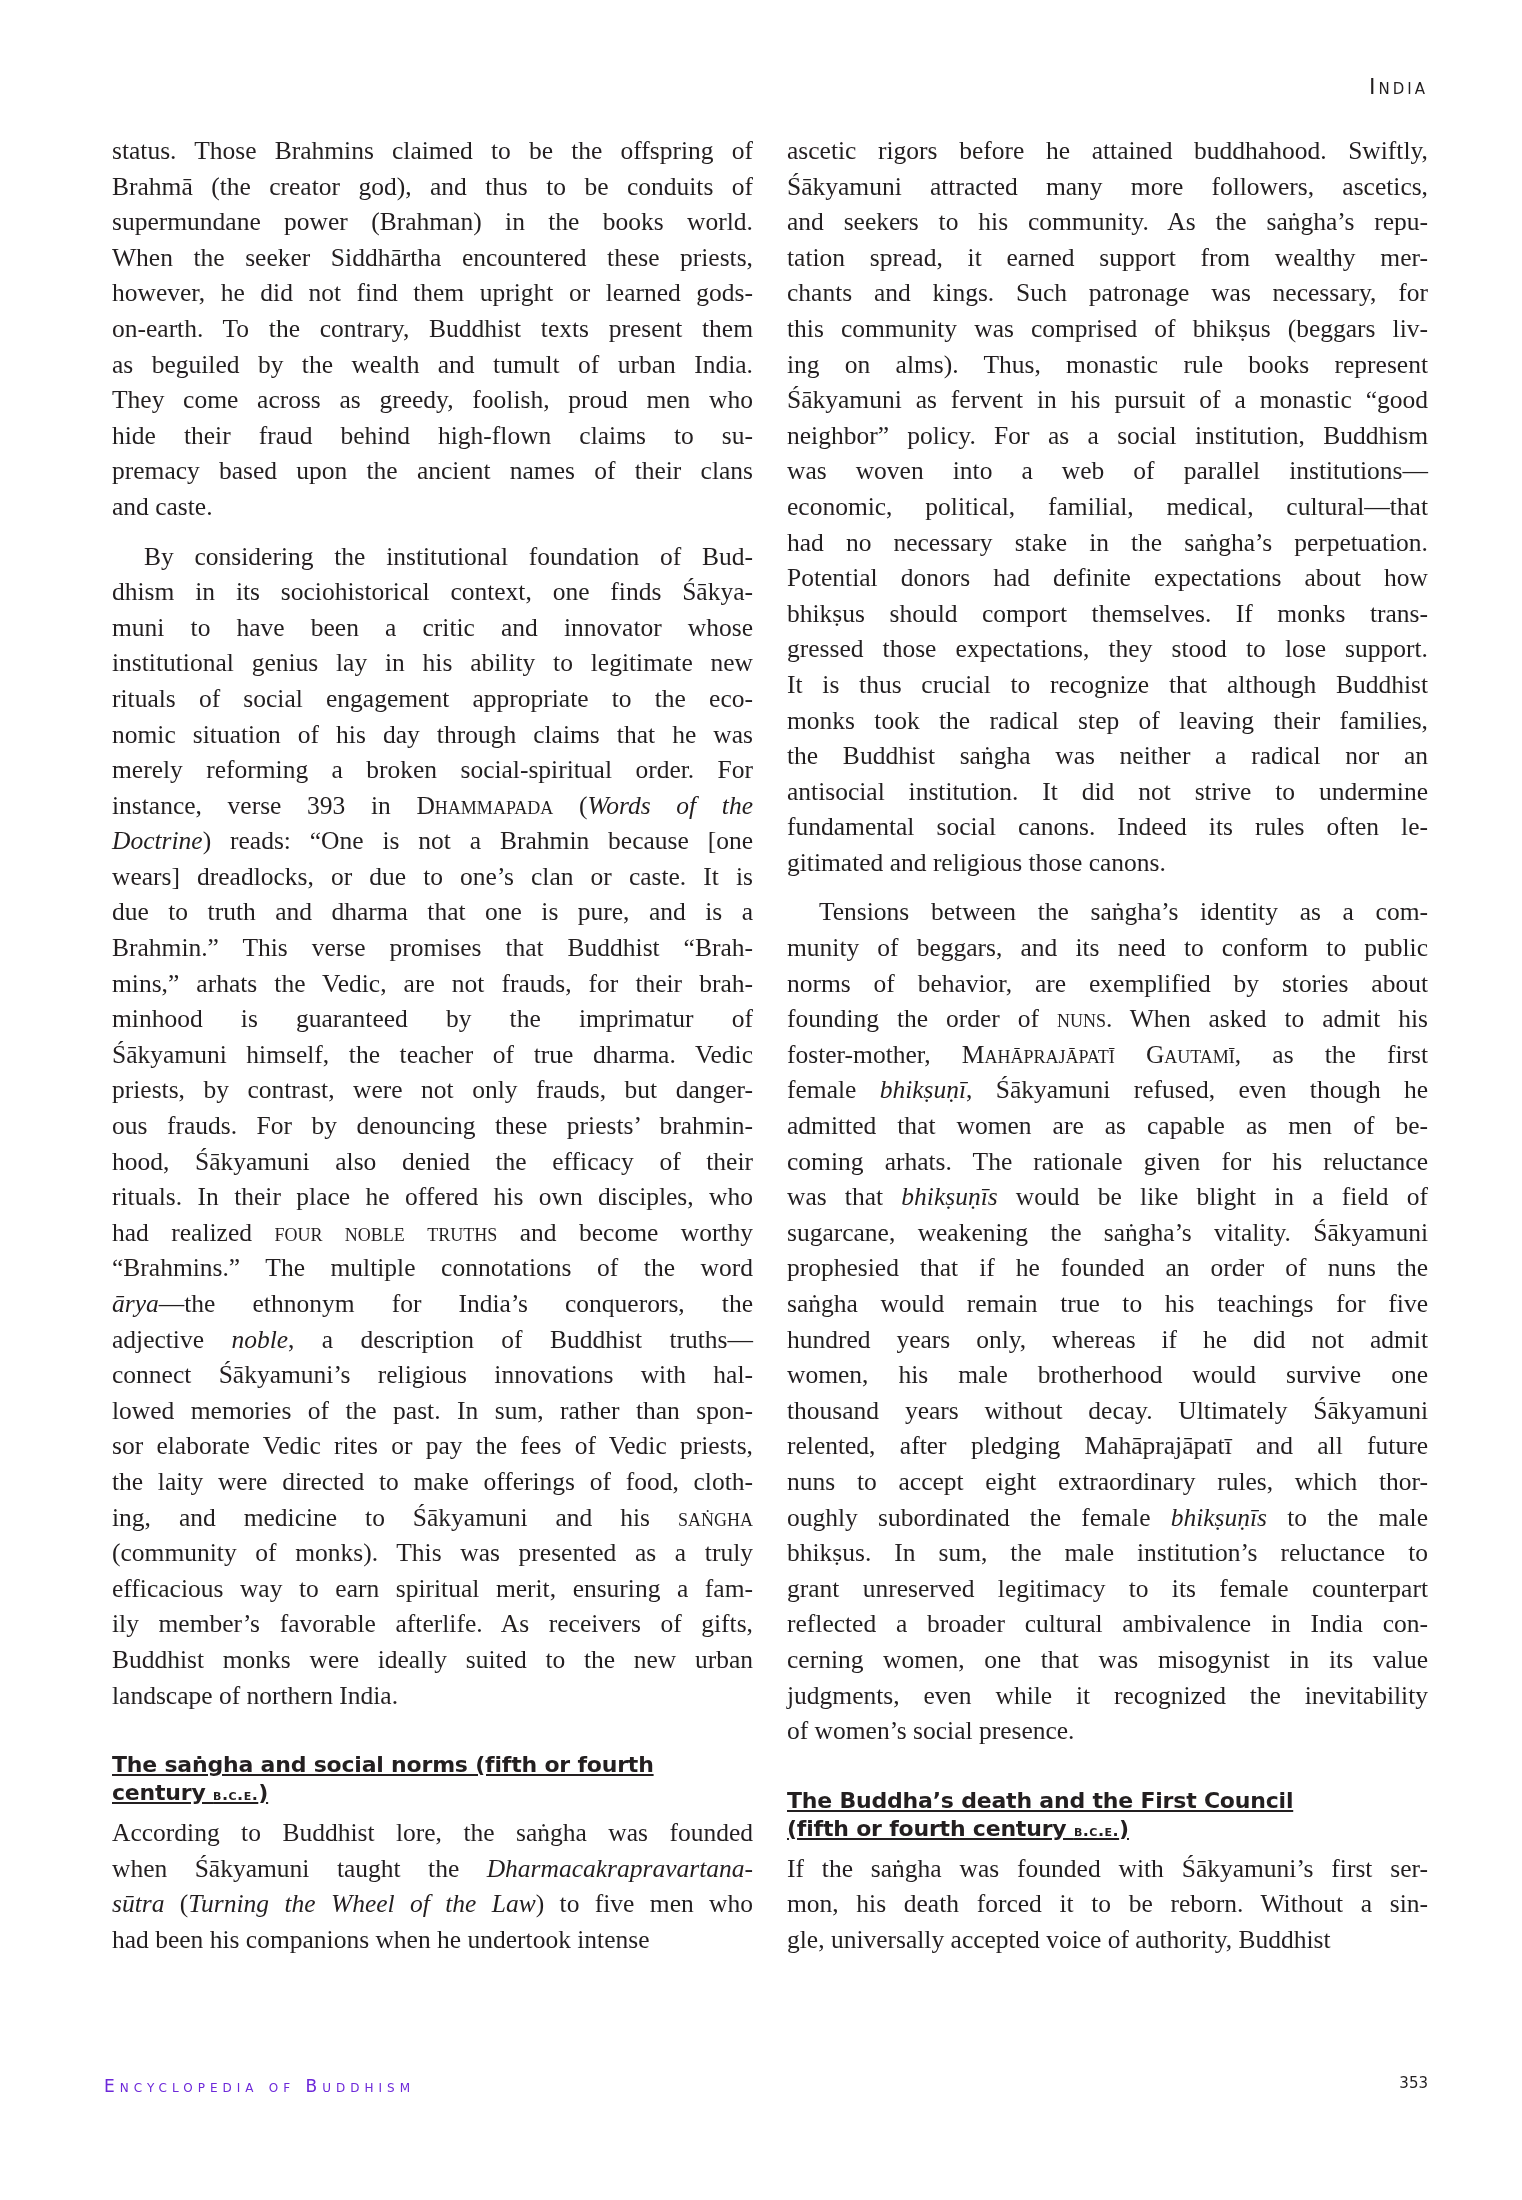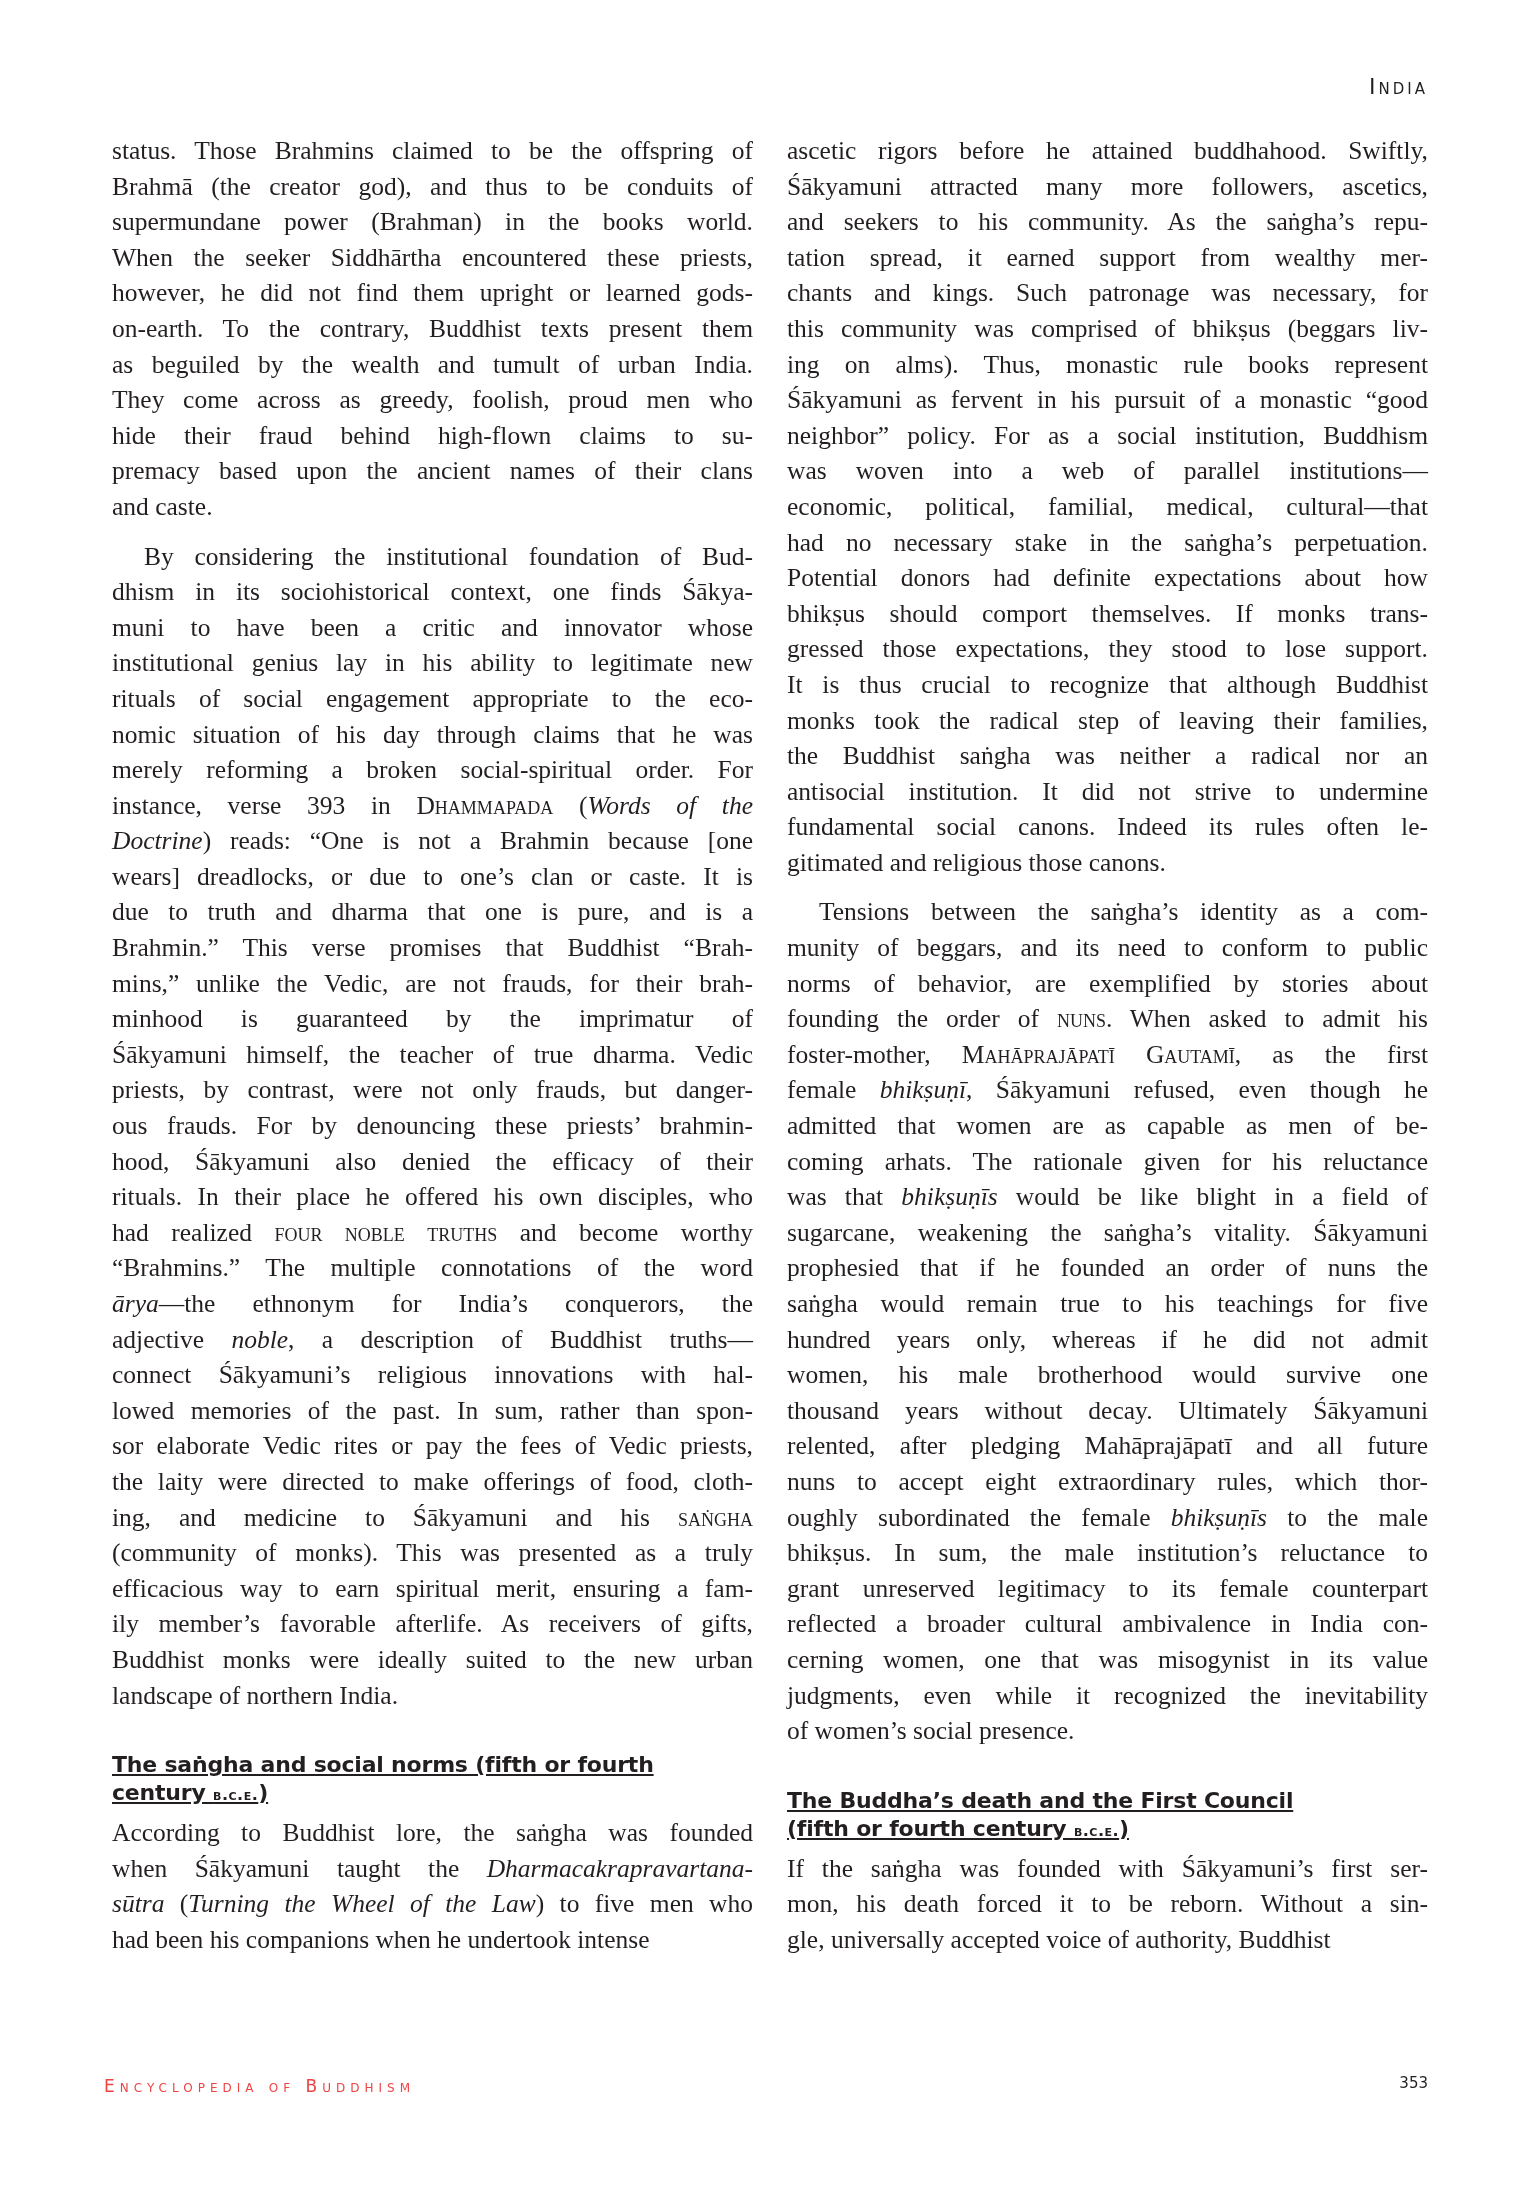--- a/index.html
+++ b/index.html
@@ -1,18 +1,18 @@
 <!DOCTYPE html>
 <html><head>
 <meta charset="utf-8">
 <style>
   html, body { margin:0; padding:0; background:#ffffff; }
   body { width:1522px; height:2200px; position:relative; overflow:hidden; color:#231f20; }
   .running-head { position:absolute; top:74px; right:94px; font-family:"DejaVu Sans", sans-serif; font-size:22px; letter-spacing:3px; font-variant:small-caps; color:#231f20; }
-  .footer-title { position:absolute; top:2076px; left:104px; font-family:"DejaVu Sans", sans-serif; font-size:17px; letter-spacing:5px; font-variant:small-caps; color:#ef4444; }
+  .footer-title { position:absolute; top:2076px; left:104px; font-family:"DejaVu Sans", sans-serif; font-size:17px; letter-spacing:5px; font-variant:small-caps; color:#6d28d9; }
   .page-number { position:absolute; top:2074px; right:94px; font-family:"DejaVu Sans", sans-serif; font-size:15px; color:#231f20; }
   .col { position:absolute; top:133px; width:641px; font-family:"Liberation Serif", "DejaVu Serif", serif; font-size:25.5px; line-height:35.6px; }
   .col.left { left:104px;margin-left:8px; }
   .col.right { left:787px; }
   .line { display:block; height:35.6px; white-space:nowrap; text-align:justify; text-align-last:justify; }
   .line.last { text-align-last:left; }
   .line.indent { padding-left:32px; }
   .para { margin-bottom:14px; }
   .heading { font-family:"DejaVu Sans", sans-serif; font-weight:bold; font-size:22px; line-height:28px; margin-top:38px; margin-bottom:6px; letter-spacing:-0.2px;text-decoration:underline; }
   .heading .sc { font-size:16px; letter-spacing:0.5px; }
@@ -44,21 +44,21 @@
       <span class="line">muni to have been a critic and innovator whose</span>
       <span class="line">institutional genius lay in his ability to legitimate new</span>
       <span class="line">rituals of social engagement appropriate to the eco-</span>
       <span class="line">nomic situation of his day through claims that he was</span>
       <span class="line">merely reforming a broken social-spiritual order. For</span>
       <span class="line">instance, verse 393 in <span class="sc">Dhammapada</span> (<i>Words of the</i></span>
       <span class="line"><i>Doctrine</i>) reads: “One is not a Brahmin because [one</span>
       <span class="line">wears] dreadlocks, or due to one’s clan or caste. It is</span>
       <span class="line">due to truth and dharma that one is pure, and is a</span>
       <span class="line">Brahmin.” This verse promises that Buddhist “Brah-</span>
-      <span class="line">mins,” unlike the Vedic, are not frauds, for their brah-</span>
+      <span class="line">mins,” arhats the Vedic, are not frauds, for their brah-</span>
       <span class="line">minhood is guaranteed by the imprimatur of</span>
       <span class="line">Śākyamuni himself, the teacher of true dharma. Vedic</span>
       <span class="line">priests, by contrast, were not only frauds, but danger-</span>
       <span class="line">ous frauds. For by denouncing these priests’ brahmin-</span>
       <span class="line">hood, Śākyamuni also denied the efficacy of their</span>
       <span class="line">rituals. In their place he offered his own disciples, who</span>
       <span class="line">had realized <span class="sc">four noble truths</span> and become worthy</span>
       <span class="line">“Brahmins.” The multiple connotations of the word</span>
       <span class="line"><i>ārya</i>—the ethnonym for India’s conquerors, the</span>
       <span class="line">adjective <i>noble</i>, a description of Buddhist truths—</span>

